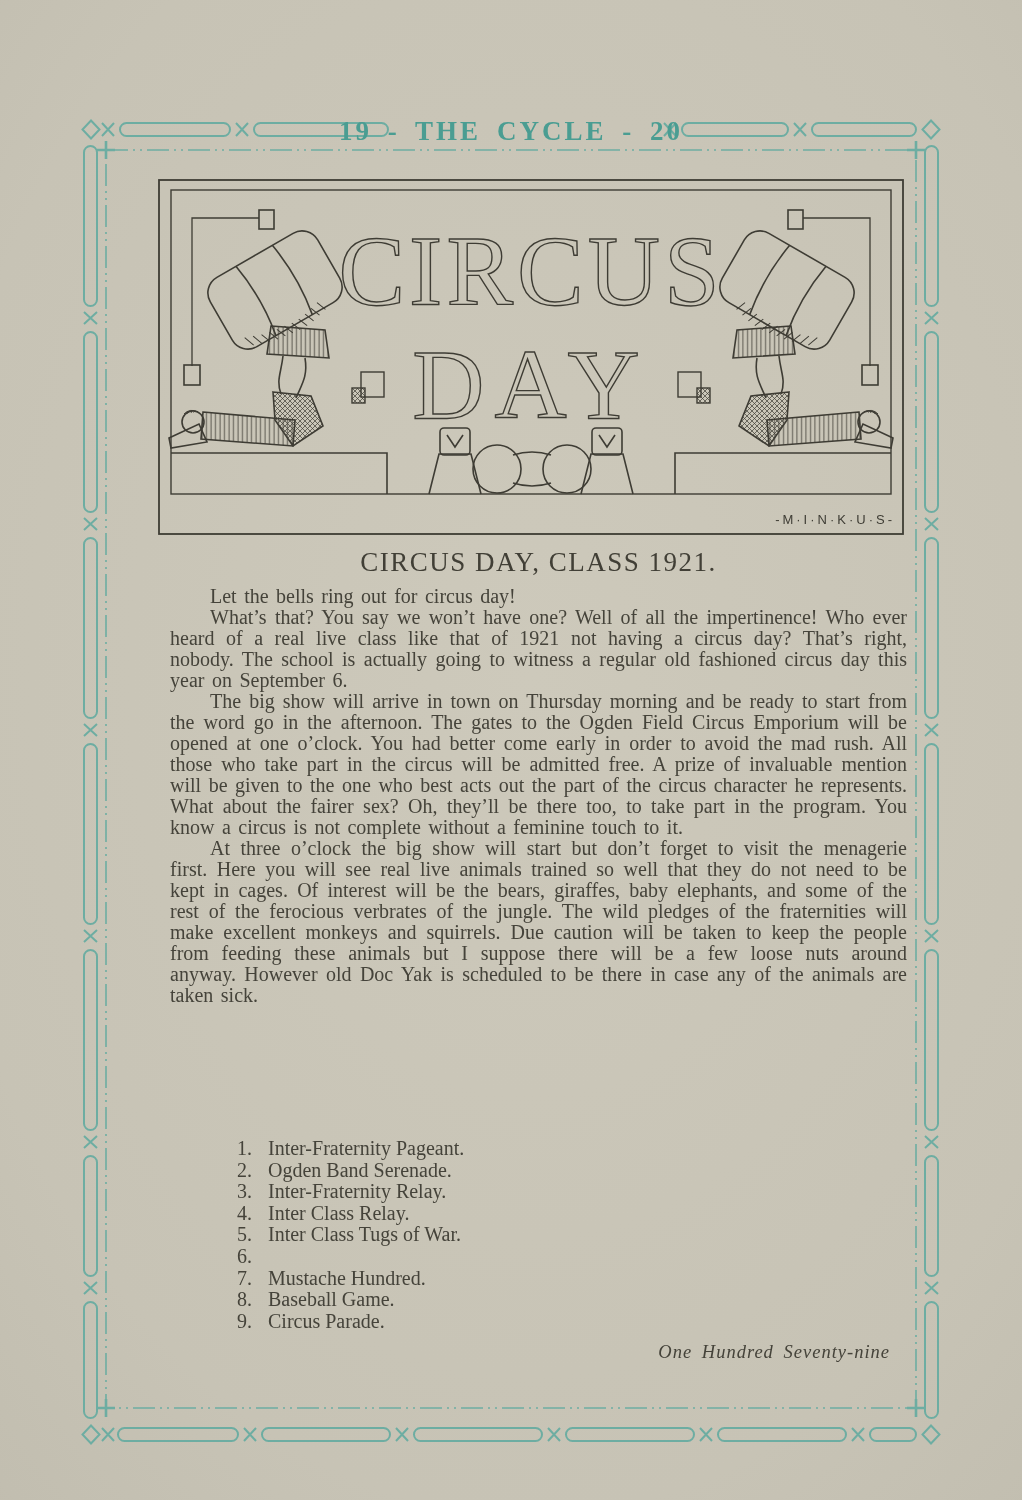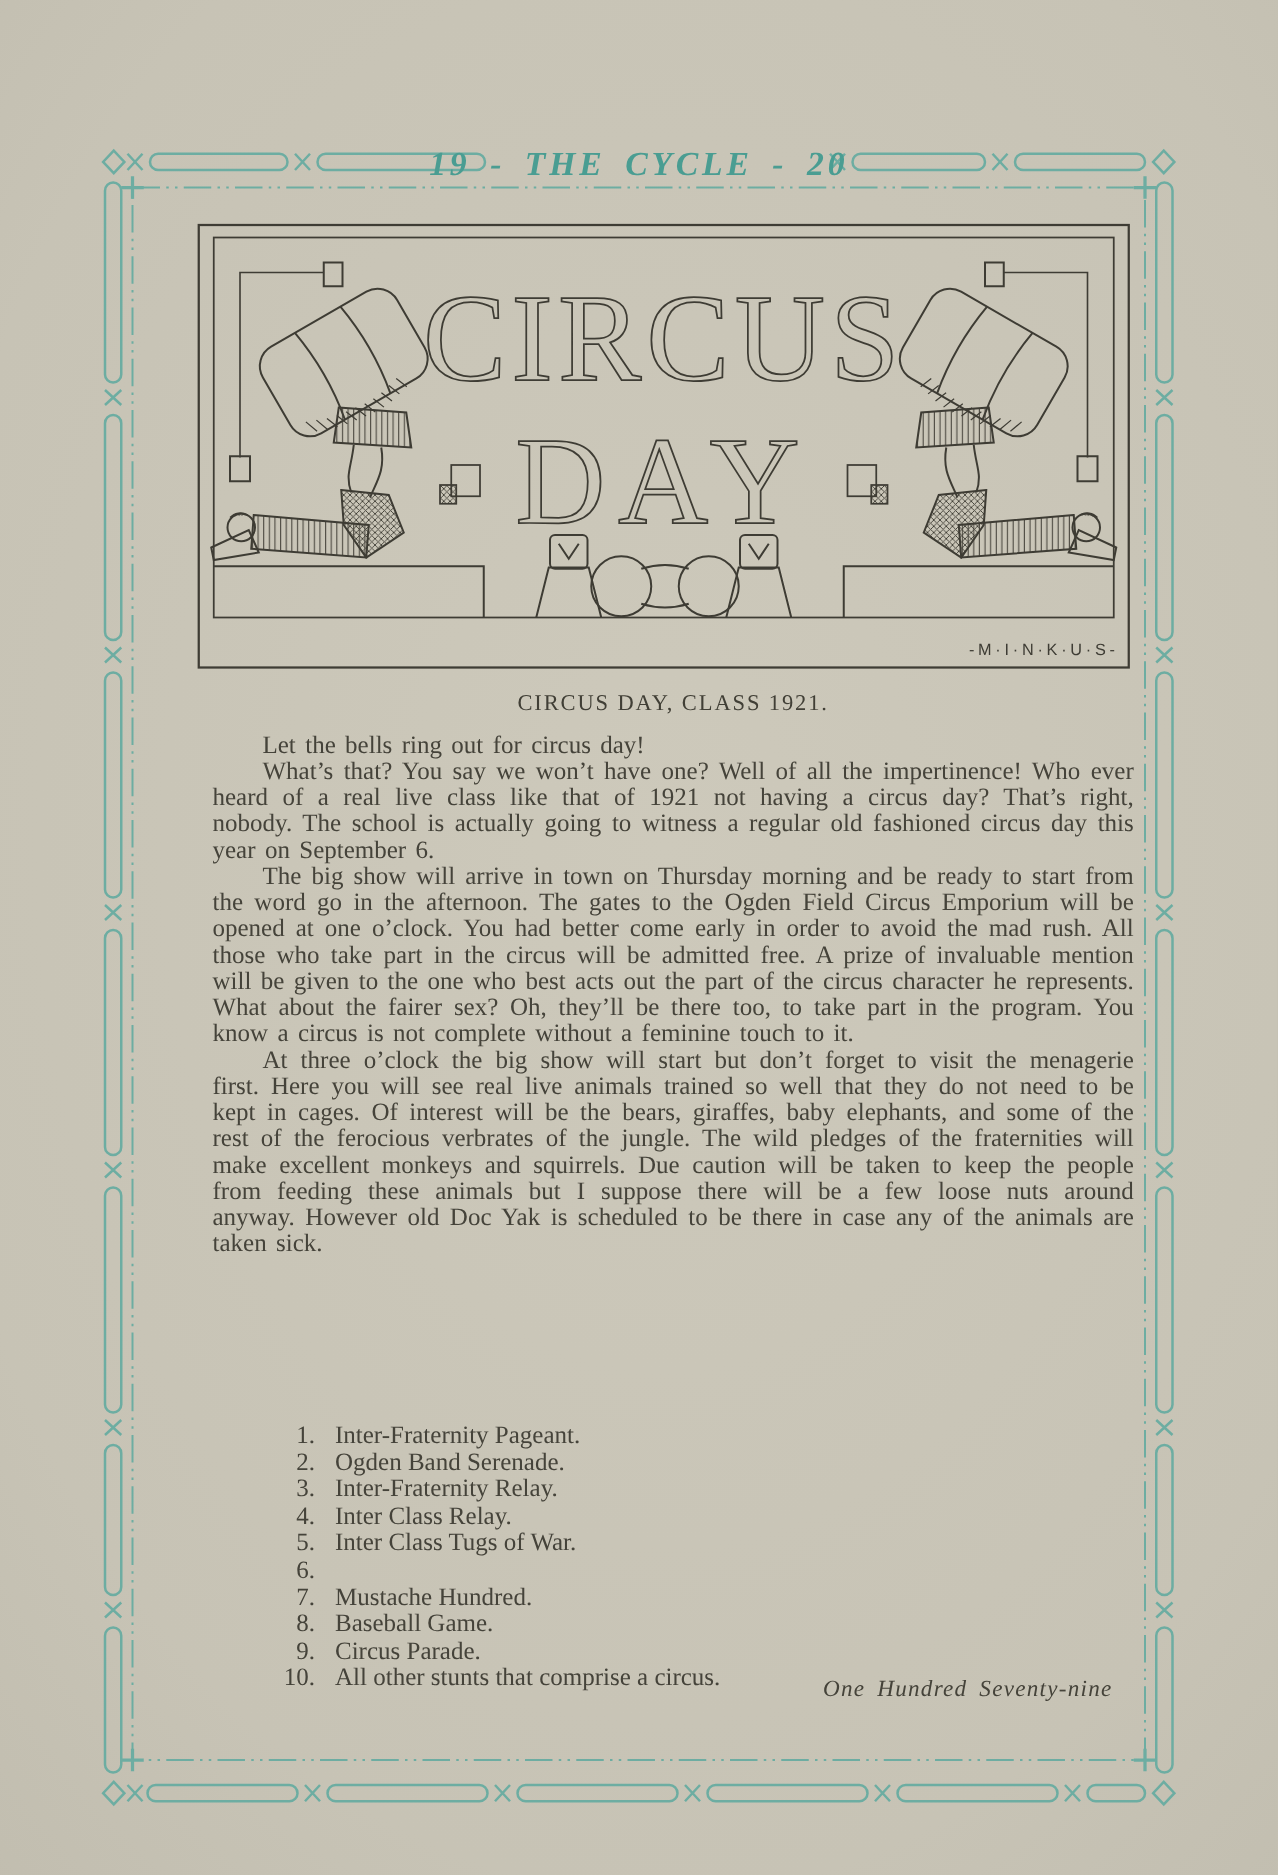--- a/index.html
+++ b/index.html
@@ -11,32 +11,32 @@
   .page{
     position:relative;width:1022px;height:1500px;overflow:hidden;
     background:radial-gradient(ellipse 900px 1300px at 50% 46%, #cdc9bb 0%, #c8c4b6 55%, #beba ac 100%);
     background-color:#c8c4b6;
     background-image:radial-gradient(ellipse 1000px 1400px at 52% 45%, #cdc9bb 0%, #c7c3b5 60%, #bcb8aa 100%);
   }
   .deco-border{position:absolute;left:0;top:0;}
   .header-title{
     position:absolute;top:116px;left:0;width:100%;
     text-align:center;
-    font-style:italic;font-weight:bold;
+    font-weight:bold;
     font-size:27px;letter-spacing:3px;word-spacing:6px;
     color:#4a9d92;
   }
   .illustration{position:absolute;left:155px;top:176px;width:752px;height:362px;}
   .article{
     position:absolute;left:170px;top:552px;width:737px;
     color:#45433a;
     font-size:20px;line-height:21px;
   }
   .article-title{
-    font-weight:normal;font-size:18px;letter-spacing:1.5px;
+    font-weight:normal;font-size:27px;letter-spacing:1.5px;
     text-align:center;margin:0 0 13px 0;color:#413f36;
   }
   .article p{
     margin:0;text-align:justify;text-indent:40px;word-spacing:2.5px;
   }
   .program{
     position:absolute;left:218px;top:1138px;width:640px;
     color:#45433a;font-size:20px;line-height:21.6px;
   }
   .prog-row{display:flex;}
@@ -244,21 +244,17 @@
       <span class="prog-text">Mustache Hundred.</span>
     </div>
     <div class="prog-row">
       <span class="prog-no">8.</span>
       <span class="prog-text">Baseball Game.</span>
     </div>
     <div class="prog-row">
       <span class="prog-no">9.</span>
       <span class="prog-text">Circus Parade.</span>
     </div>
-    <div class="prog-row">
-      <span class="prog-no">10.</span>
-      <span class="prog-text">All other stunts that comprise a circus.</span>
-    </div>
   </div>
 
   <div class="folio">One Hundred Seventy-nine</div>
 
 </div>
 
 </body></html>

